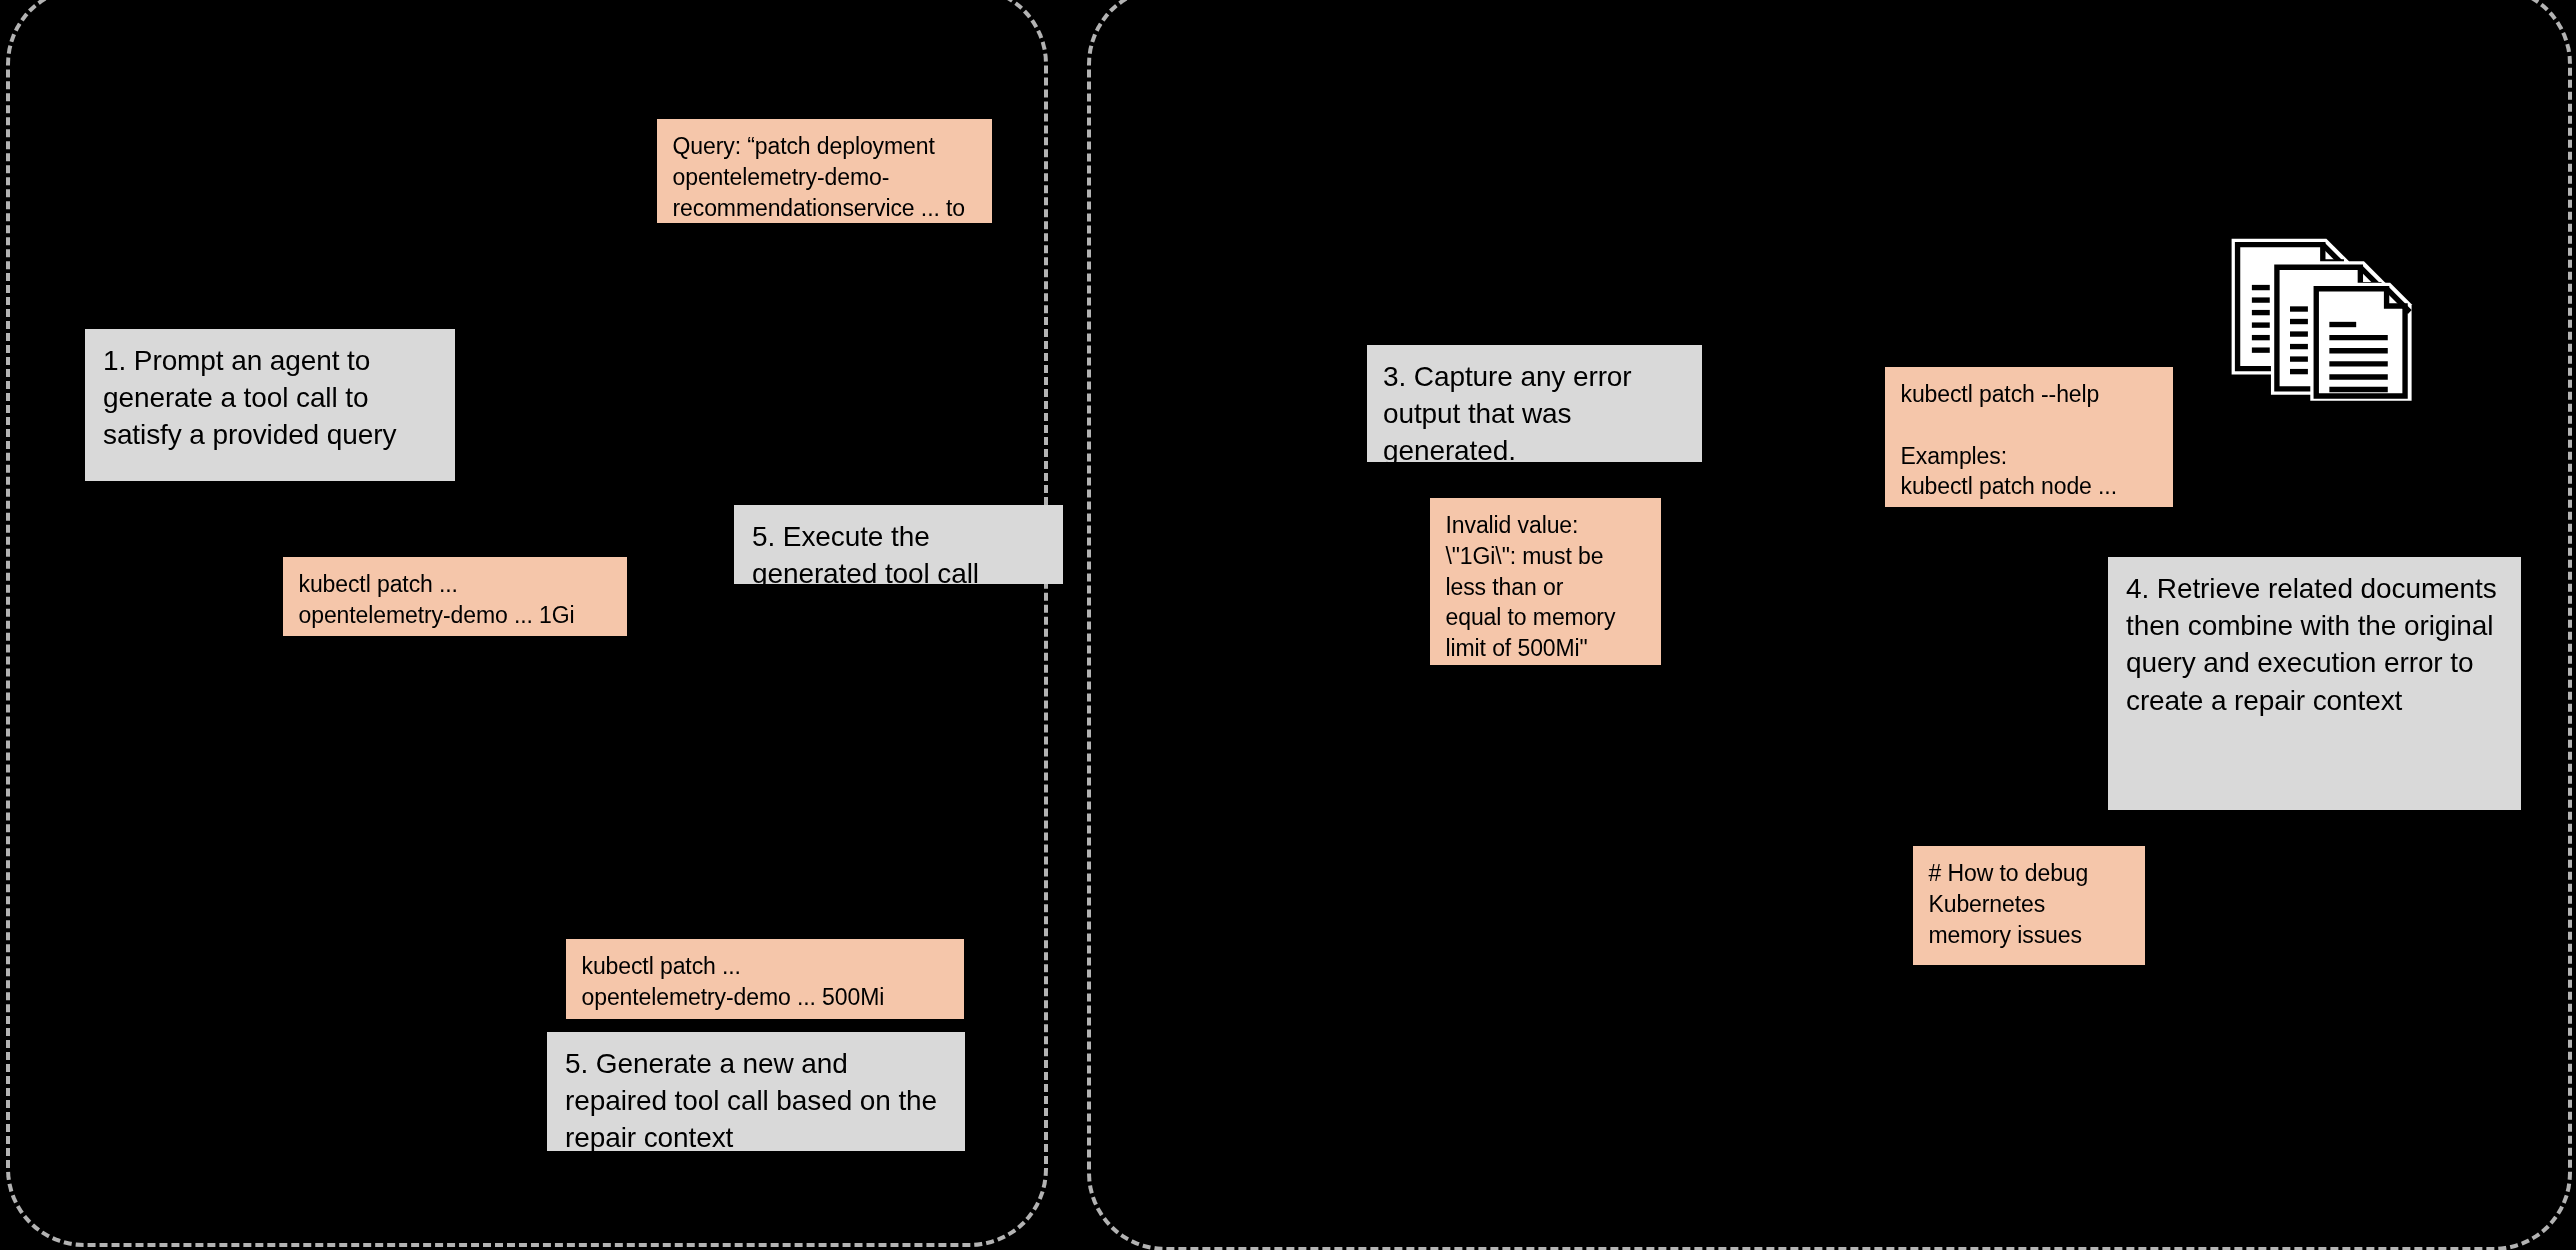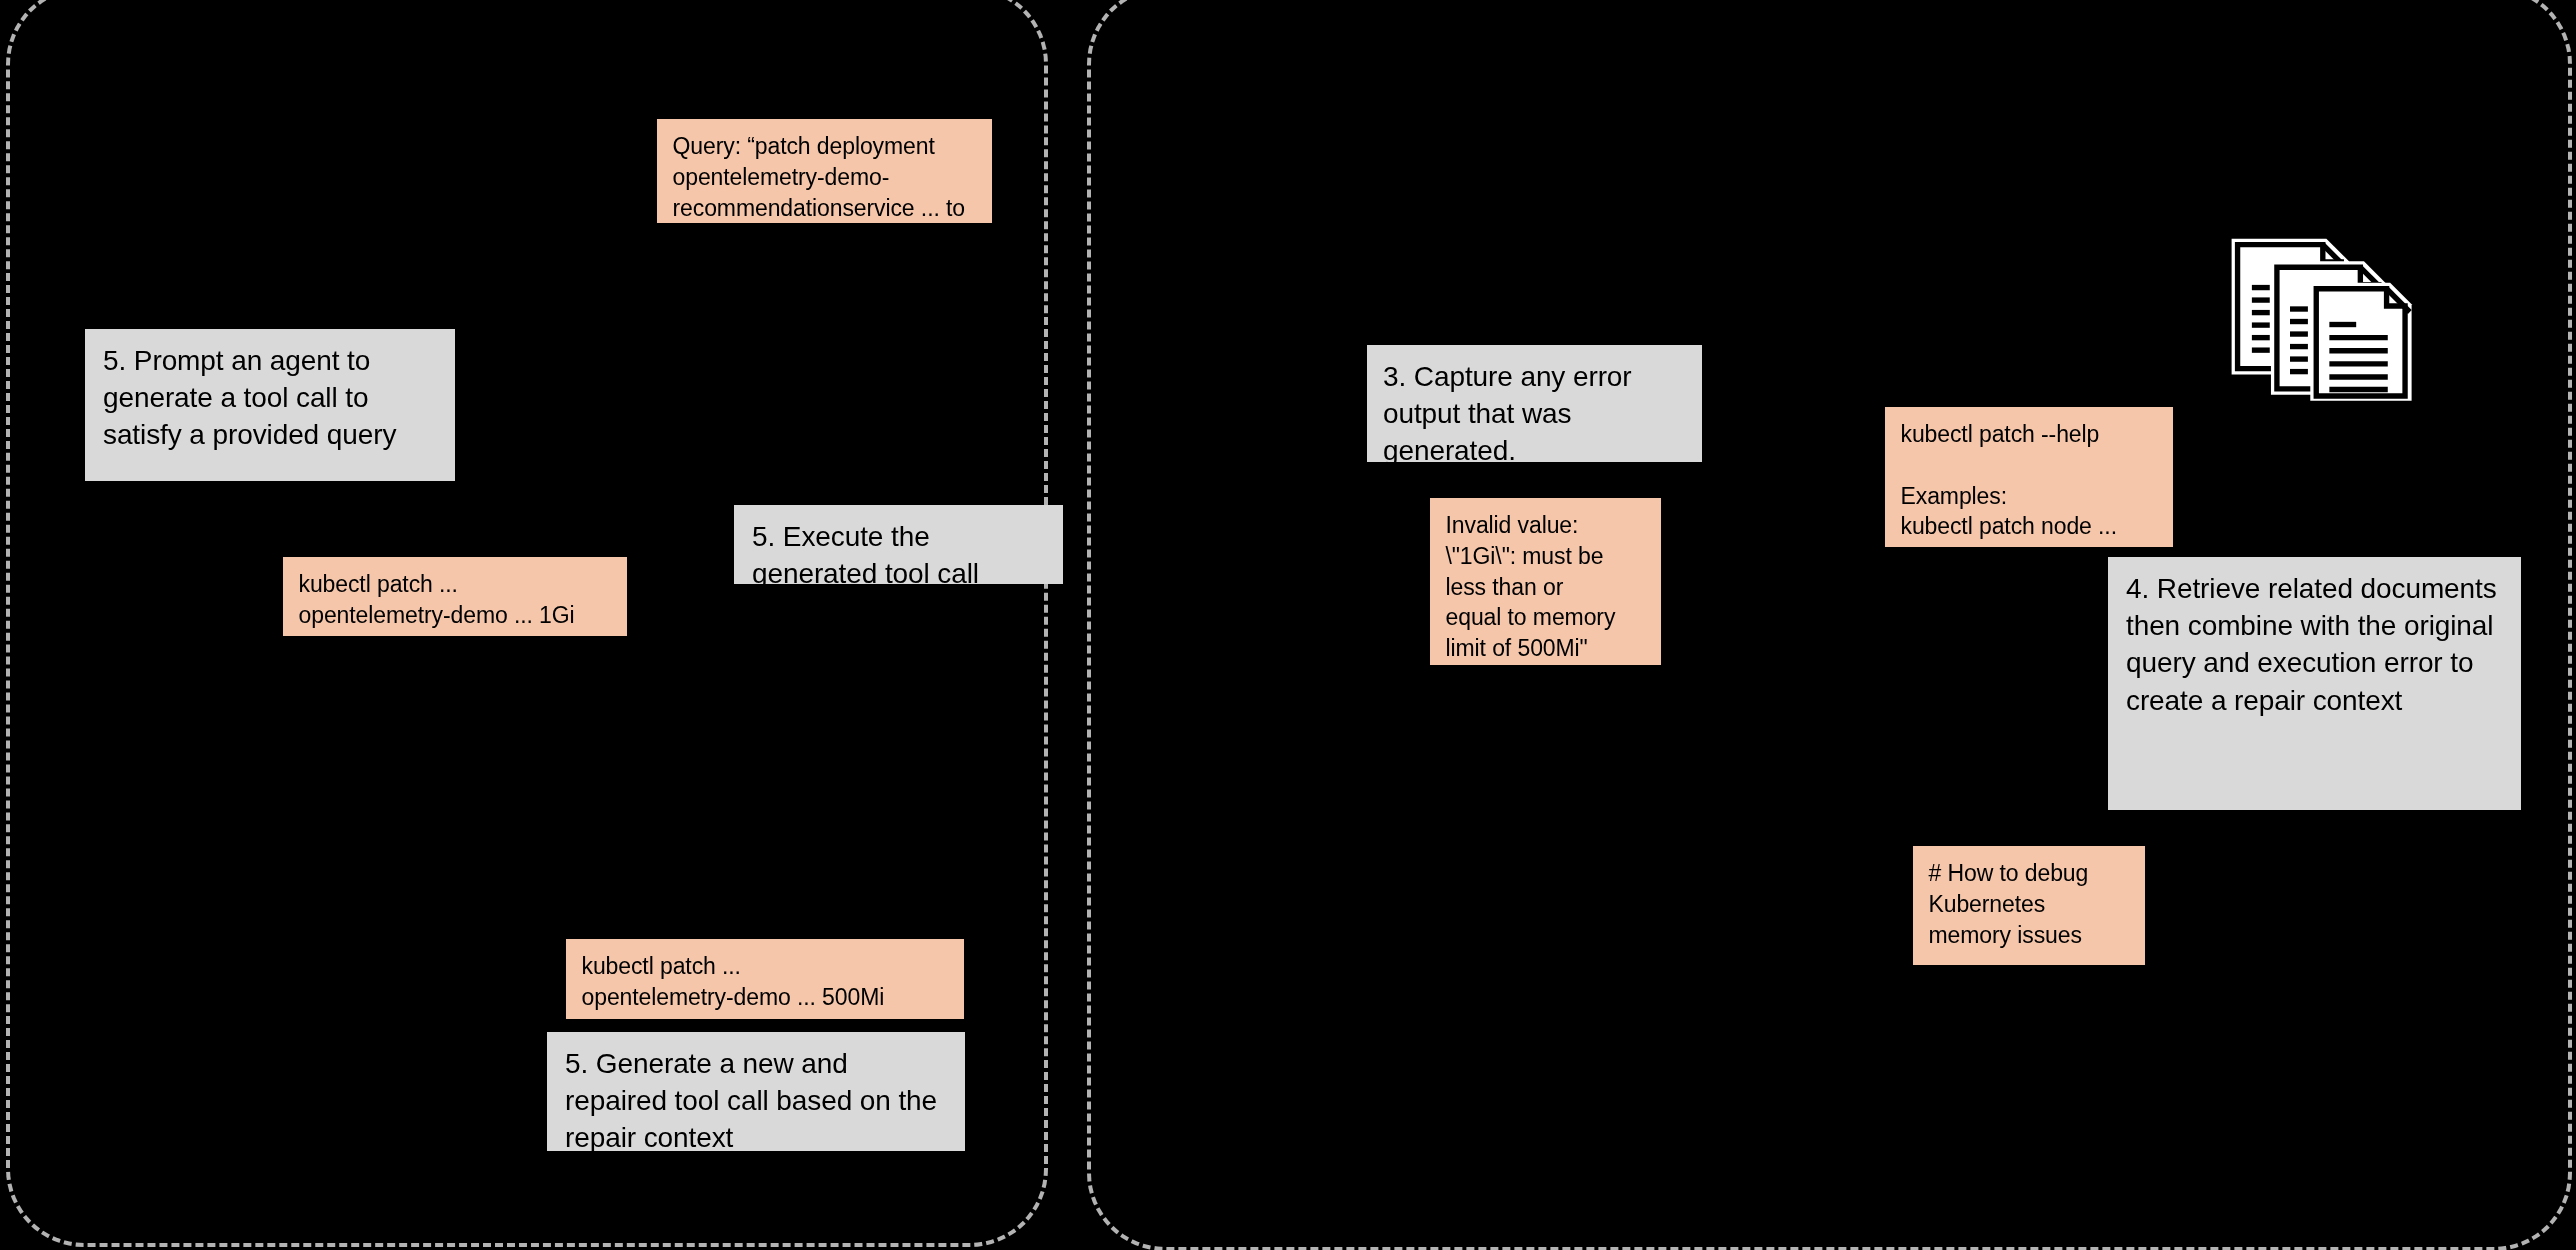--- a/index.html
+++ b/index.html
@@ -76,21 +76,21 @@
   #step-1        { left: 85px;  top: 329px;  width: 370px;  height: 152px; }
   #note-query    { left: 657px; top: 119px;  width: 335px;  height: 104px; }
   #note-cmd-1gi  { left: 283px;  top: 557px;  width: 344px;  height: 79px; }
   #step-2        { left: 734px; top: 505px;  width: 329px;  height: 79px; }
   #note-cmd-500  { left: 566px;  top: 939px; width: 398px;  height: 80px; }
   #step-5        { left: 547px;  top: 1032px; width: 418px;  height: 119px; }
 
   
   #step-3        { left: 1367px; top: 345px;  width: 335px;  height: 117px; padding-left: 16px; }
   #note-invalid  { left: 1430px; top: 498px;  width: 231px;  height: 167px; }
-  #note-help     { left: 1885px; top: 367px;  width: 288px;  height: 140px; margin-top: 40px; }
+  #note-help     { left: 1885px; top: 367px;  width: 288px;  height: 140px; }
   #step-4        { left: 2108px; top: 557px;  width: 413px;  height: 253px; padding-left: 18px; }
   #note-howto    { left: 1913px; top: 846px; width: 232px;  height: 119px; }
 
   
   #docs-icon {
     position: absolute;
     left: 2204px;
     top: 222px;
     width: 209px;
     height: 180px;
@@ -100,21 +100,21 @@
 </head>
 <body>
 
 <div class="stage">
 
   <div class="panel" id="panel-generate"></div>
   <div class="panel" id="panel-repair"></div>
 
   <div class="box peach code-text" id="note-query">Query: “patch deployment opentelemetry-demo-recommendationservice ... to 1Gi”</div>
 
-  <div class="box gray step-text" id="step-1">5. Prompt an agent to generate a tool call to satisfy a provided query</div>
+  <div class="box gray step-text" id="step-1">1. Prompt an agent to generate a tool call to satisfy a provided query</div>
 
   <div class="box peach code-text" id="note-cmd-1gi">kubectl patch ...
 opentelemetry-demo ... 1Gi</div>
 
   <div class="box gray step-text" id="step-2">5. Execute the generated tool call</div>
 
   <div class="box peach code-text" id="note-cmd-500">kubectl patch ...
 opentelemetry-demo ... 500Mi</div>
 
   <div class="box gray step-text" id="step-5">5. Generate a new and repaired tool call based on the repair context</div>

